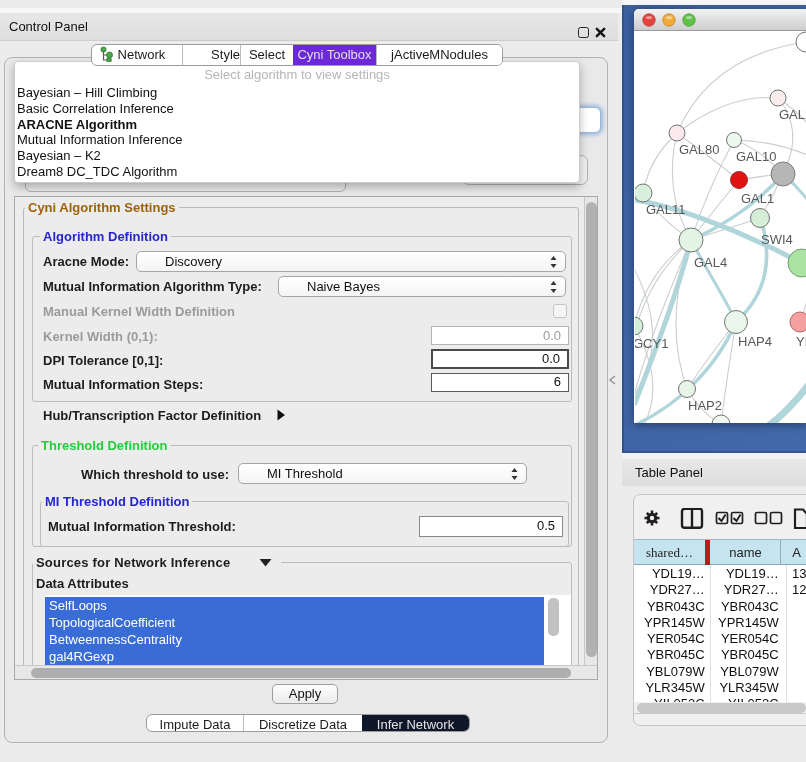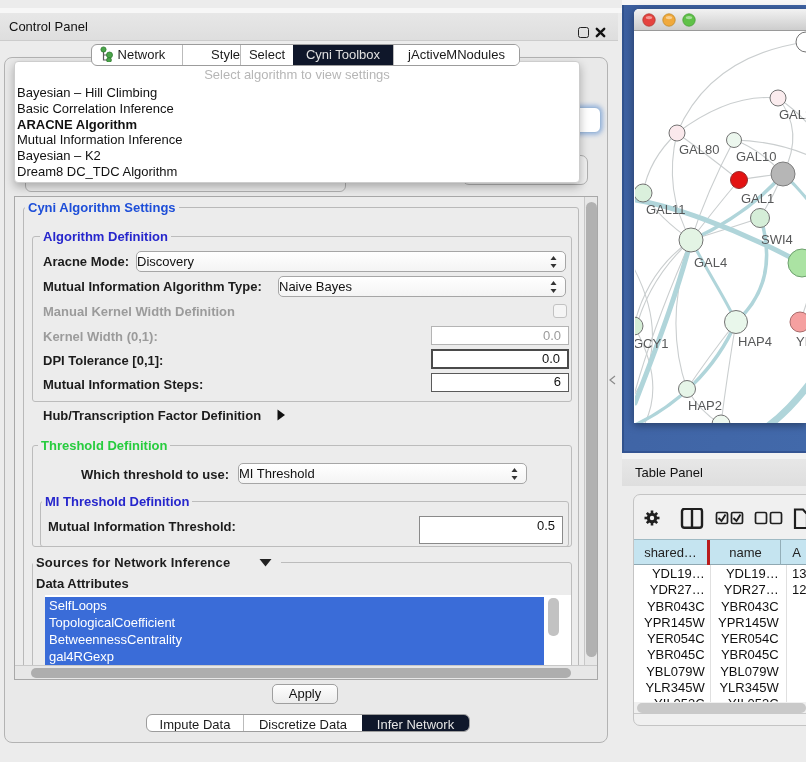--- a/index.html
+++ b/index.html
@@ -4,21 +4,21 @@
 <style>
 * { margin:0; padding:0; box-sizing:border-box; }
 html,body { width:806px; height:762px; overflow:hidden; }
 body { font-family:"Liberation Sans", sans-serif; background:#ececec; position:relative; }
 .abs { position:absolute; }
 .b13 { font-size:13px; font-weight:bold; color:#1c1c1c; }
 .gray { color:#9b9b9b; }
 .combo {
   position:absolute; background:linear-gradient(#ffffff,#f4f4f4);
   border:1px solid #a6a6a6; border-radius:5px; height:21px;
-  font-size:13px; color:#111; line-height:19px; padding-left:0;
+  font-size:13px; color:#111; line-height:19px; padding-left:28px;
 }
 .carets { position:absolute; right:8px; top:3px; width:7px; height:14px; }
 .field {
   position:absolute; background:#fff; font-size:13px; color:#111;
   text-align:right; padding-right:7px;
 }
 .field.gray { color:#9b9b9b; }
 .gbox { position:absolute; border:1px solid #bcbcbc; border-radius:3px; }
 .gtitle { position:absolute; font-size:13px; font-weight:bold; background:#ececec; padding:0 3px; white-space:nowrap; }
 </style>
@@ -40,21 +40,21 @@
   <div class="abs" style="left:4px;top:49px;width:604px;height:686px;background:#e9e9e9;border:1px solid #b3b3b3;border-radius:8px;"></div>
 
   <div class="abs" style="left:460px;top:99px;width:141px;height:26px;background:#fff;border:1px solid #9db8d8;border-radius:6px;box-shadow:0 0 4px 2px rgba(90,140,210,0.55);"></div>
   <div class="abs" style="left:25px;top:150px;width:321px;height:34px;background:#ebebeb;border:1px solid #b0b0b0;border-radius:6px;"></div>
   <div class="abs" style="left:462px;top:147px;width:126px;height:30px;background:#f1f1f1;border:1px solid #b0b0b0;border-radius:7px;"></div>
 
   <div class="abs" style="left:14px;top:188px;width:584px;height:484px;background:#ececec;border:1px solid #a8a8a8;overflow:hidden;">
     <div class="abs" style="left:0;top:0;width:569px;height:468px;overflow:hidden;" id="scrollcontent">
 
       <div class="gbox" style="left:8px;top:10px;width:556px;height:700px;border-color:#b9b9b9;"></div>
-      <div class="gtitle" style="left:10px;top:3px;color:#1d4ed8;">Cyni Algorithm Settings</div>
+      <div class="gtitle" style="left:10px;top:3px;color:#a16207;">Cyni Algorithm Settings</div>
 
       <div class="gbox" style="left:17px;top:39px;width:540px;height:166px;"></div>
       <div class="gtitle" style="left:25px;top:32px;color:#2626cc;">Algorithm Definition</div>
 
       <div class="abs b13" style="left:28px;top:57px;">Aracne Mode:</div>
       <div class="combo" style="left:121px;top:54px;width:430px;">Discovery
         <svg class="carets">
             <path d="M3.5 1 L6.5 5 L0.5 5 Z" fill="#333"></path>
             <path d="M3.5 13 L6.5 9 L0.5 9 Z" fill="#333"></path>
           </svg>
@@ -85,21 +85,21 @@
       <div class="abs b13" style="left:66px;top:270px;">Which threshold to use:</div>
       <div class="combo" style="left:223px;top:266px;width:289px;">MI Threshold
         <svg class="carets">
             <path d="M3.5 1 L6.5 5 L0.5 5 Z" fill="#333"></path>
             <path d="M3.5 13 L6.5 9 L0.5 9 Z" fill="#333"></path>
           </svg>
       </div>
       <div class="gbox" style="left:25px;top:304px;width:529px;height:46px;"></div>
       <div class="gtitle" style="left:27px;top:297px;color:#2626cc;">MI Threshold Definition</div>
       <div class="abs b13" style="left:33px;top:322px;">Mutual Information Threshold:</div>
-      <div class="field" style="left:404px;top:319px;width:144px;height:28px;border:1.5px solid #8a8a8a;line-height:18px;">0.5</div>
+      <div class="field" style="left:404px;top:319px;width:144px;height:21px;border:1.5px solid #8a8a8a;line-height:18px;">0.5</div>
 
       <div class="gbox" style="left:17px;top:365px;width:540px;height:300px;"></div>
       <div class="gtitle" style="left:18px;top:358px;color:#1c1c1c;width:248px;letter-spacing:0.2px;">Sources for Network Inference</div>
       <svg class="abs" style="left:244px;top:361px;z-index:2;" width="13" height="9" viewBox="0 0 13 9">
           <path d="M0.5 1 L12.5 1 L6.5 8.5 Z" fill="#222"></path>
         </svg>
       <div class="abs b13" style="left:21px;top:379px;">Data Attributes</div>
       <div class="abs" style="left:30px;top:398px;width:526px;height:84px;background:#fff;padding-left:34px;">
         <div class="abs" style="left:0;top:2px;width:499px;height:68px;background:#3a6cd8;"></div>
         <div class="abs" style="left:4px;top:3px;font-size:13px;color:#fff;">SelfLoops</div>
@@ -129,21 +129,21 @@
     <div style="width:91px;line-height:20px;font-size:13px;color:#1a1a1a;border-right:1px solid #bbb;padding-left:8px;">
       <svg style="vertical-align:-3px;" width="14" height="16" viewBox="0 0 14 16">
           <path d="M3.5 4 L3.5 14 L7 14 M3.5 9 L7 9" stroke="#5a5a5a" stroke-width="1.2" fill="none"></path>
           <circle cx="3.5" cy="3.5" r="2.6" fill="#4aa54a" stroke="#2f7a2f" stroke-width="0.8"></circle>
           <circle cx="9.5" cy="9" r="3" fill="#4aa54a" stroke="#2f7a2f" stroke-width="0.8"></circle>
           <circle cx="9" cy="14" r="2.4" fill="#4aa54a" stroke="#2f7a2f" stroke-width="0.8"></circle>
         </svg>
       Network</div>
     <div style="width:58px;text-align:right;line-height:20px;font-size:13px;color:#1a1a1a;border-right:1px solid #bbb;">Style</div>
     <div style="width:52px;text-align:center;line-height:20px;font-size:13px;color:#1a1a1a;">Select</div>
-    <div style="width:100px;text-align:center;line-height:20px;font-size:13px;color:#e0e0e0;background:#0f172a;">Cyni Toolbox</div>
+    <div style="width:83px;text-align:center;line-height:20px;font-size:13px;color:#e0e0e0;background:#6d28d9;">Cyni Toolbox</div>
     <div style="width:126px;text-align:center;line-height:20px;font-size:13px;color:#1a1a1a;background:#fff;border-left:1px solid #bbb;">jActiveMNodules</div>
   </div>
 
   <div class="abs" style="left:14px;top:53px;width:566px;height:122px;background:#fff;border:1px solid #cdcdcd;border-radius:4px;box-shadow:0 4px 10px rgba(0,0,0,0.28);z-index:30;">
     <div style="text-align:center;font-size:13px;color:#b6b6b6;margin-top:5px;">Select algorithm to view settings</div>
     <div style="font-size:13px;color:#111;margin:3px 0 0 2px;line-height:15.8px;">
       Bayesian – Hill Climbing<br>
       Basic Correlation Inference<br>
       <b>ARACNE Algorithm</b><br>
       Mutual Information Inference<br>
@@ -284,21 +284,21 @@
 
     <g fill="none" stroke="#1f1f1f" stroke-width="1.7">
       <rect x="111.5" y="4.5" width="11" height="11" rx="1.5"></rect>
       <rect x="126.5" y="4.5" width="11" height="11" rx="1.5"></rect>
     </g>
 
     <path d="M151 1.5 L159 1.5 L163 6 L163 20 L151 20 Z" fill="none" stroke="#1f1f1f" stroke-width="2.2"></path>
   </svg>
 
   <div class="abs" style="left:12px;top:539px;width:172px;height:26px;background:#c5e4f0;border-top:1px solid #9fbac4;border-bottom:1px solid #8fa8b2;">
-    <div class="abs" style="left:0;top:0;width:76px;height:26px;border-right:3px solid #b91c1c;text-align:center;line-height:25px;font-size:13px;color:#222;">shared…</div>
+    <div class="abs" style="left:0;top:0;width:76px;height:26px;border-right:5px solid #b91c1c;text-align:center;line-height:25px;font-size:13px;color:#222;font-family:Liberation Serif, serif;">shared…</div>
     <div class="abs" style="left:77px;top:0;width:70px;height:26px;border-right:1px solid #93aeb8;text-align:center;line-height:25px;font-size:13px;color:#222;">name</div>
     <div class="abs" style="left:153px;top:0;width:19px;height:26px;text-align:center;line-height:25px;font-size:13px;color:#222;">A</div>
   </div>
 
   <div class="abs" style="left:12px;top:565px;width:172px;height:137px;background:#fff;overflow:hidden;font-size:13px;color:#101010;text-align:right;">
     <div class="abs" style="left:76px;top:0;width:1px;height:137px;background:#e0e0e0;"></div>
     <div class="abs" style="left:152px;top:0;width:1px;height:137px;background:#e0e0e0;"></div>
     <div class="abs" style="left:10px;top:1px;line-height:16.3px;">YDL19…<br>YDR27…<br>YBR043C<br>YPR145W<br>YER054C<br>YBR045C<br>YBL079W<br>YLR345W<br>YIL053C</div>
     <div class="abs" style="left:84px;top:1px;line-height:16.3px;">YDL19…<br>YDR27…<br>YBR043C<br>YPR145W<br>YER054C<br>YBR045C<br>YBL079W<br>YLR345W<br>YIL053C</div>
     <div class="abs" style="left:158px;top:1px;line-height:16.3px;">13…<br>12…<br>&nbsp;<br>9.<br>8.<br>9.<br>&nbsp;<br>9.<br>9.</div>

